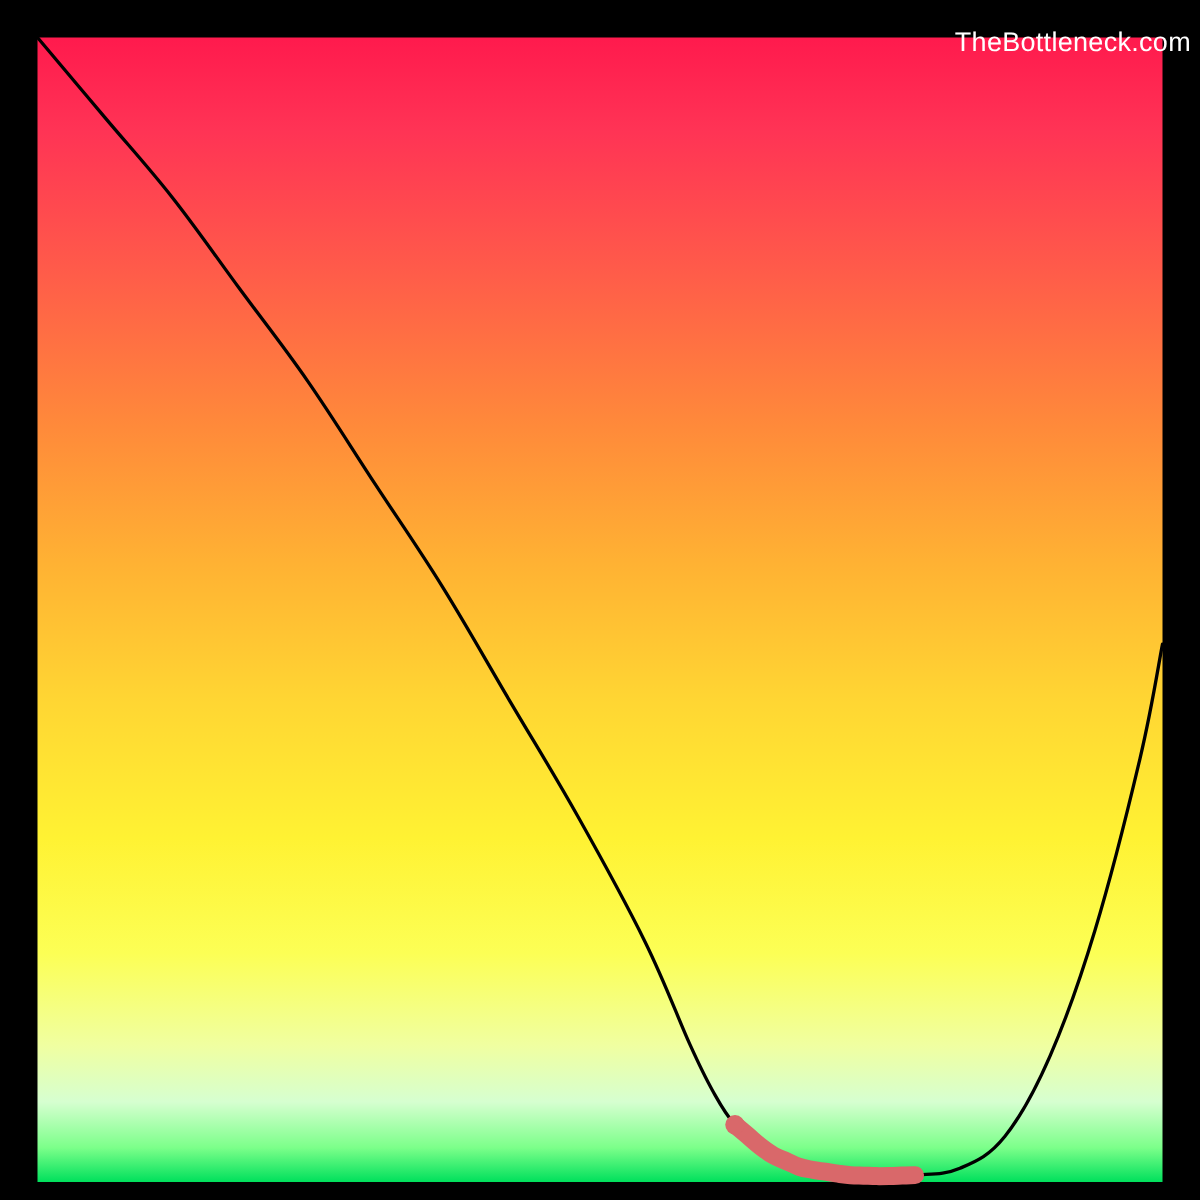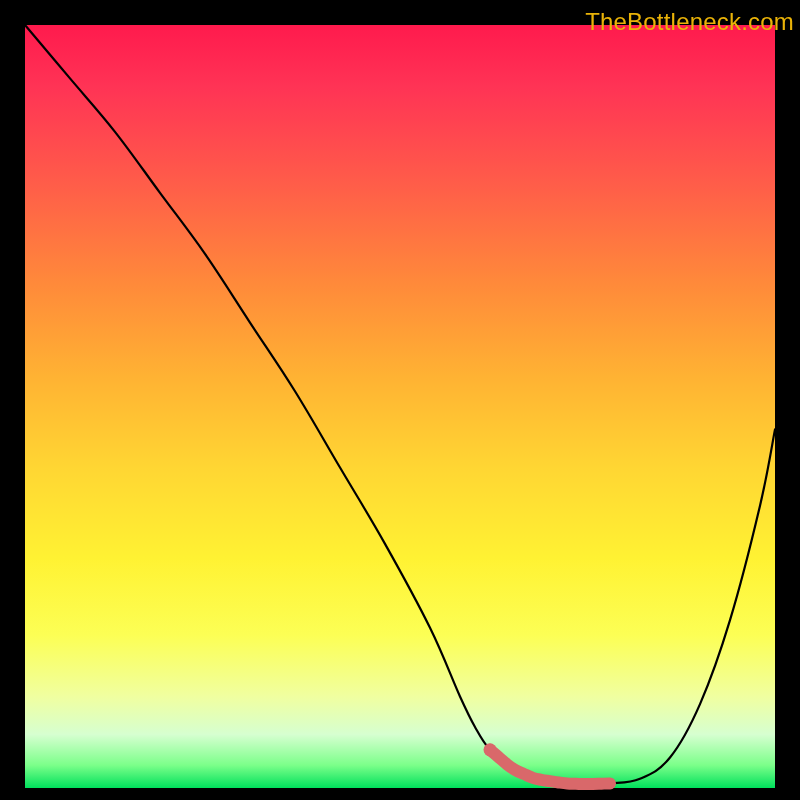--- a/index.html
+++ b/index.html
@@ -36,24 +36,24 @@
       #fff233 70%,
       #fcff55 80%,
       #f0ffa0 88%,
       #d6ffd0 93%,
       #7cff8a 97%,
       #00e05c 100%
     );
   }
   .watermark {
     position: absolute;
-    top: 8px;
+    top: 18px;
     right: 6px;
-    color: #eab308;
-    font-size: 24px;
+    color: #ffffff;
+    font-size: 18px;
     font-weight: 400;
     letter-spacing: 0.2px;
     user-select: none;
   }
   svg.curve {
     position: absolute;
     left: 25px;
     top: 25px;
     width: 750px;
     height: 763px;

